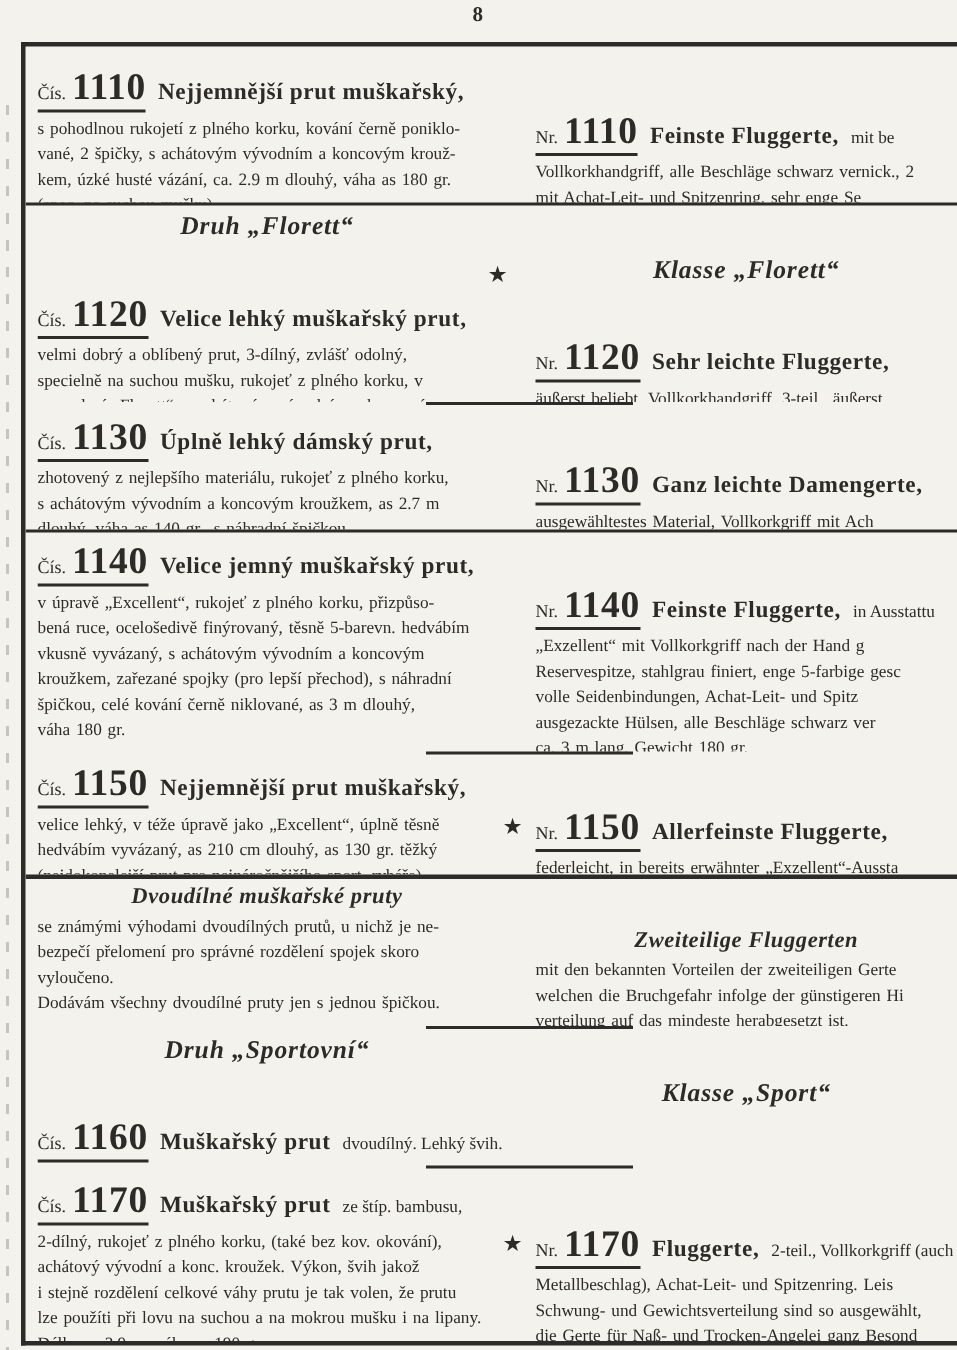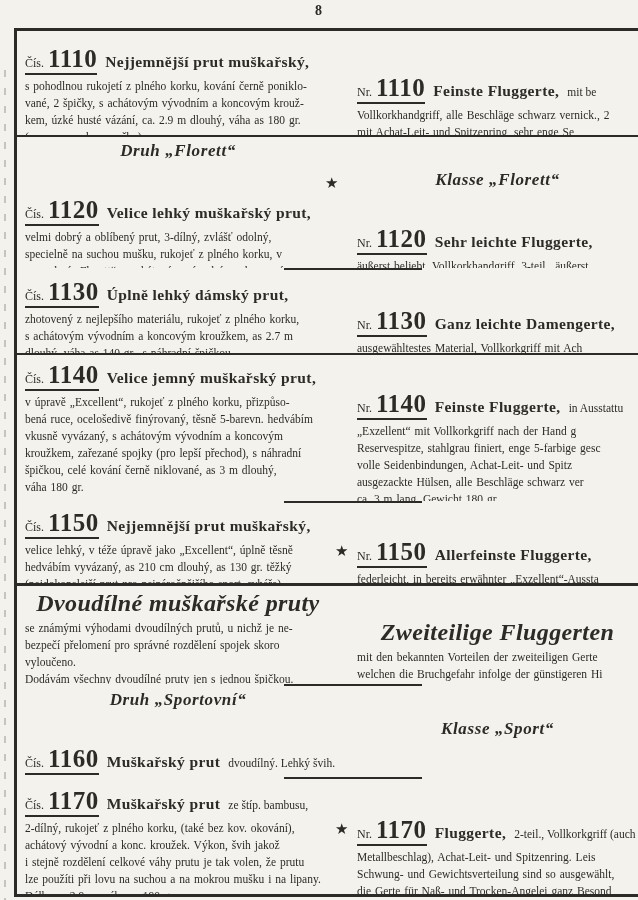--- a/index.html
+++ b/index.html
@@ -56,21 +56,21 @@
   .item-title {
     font-weight: bold; font-size: 15.5px;
     letter-spacing: .4px;
   }
   .title-rest { font-size: 11.5px; }
   .item-body {
     font-size: 11.5px; line-height: 17px; white-space: pre-wrap;
     word-spacing: 1px; margin-top: 3px;
   }
   .big-head {
-    font-weight: bold; font-style: italic; font-size: 24px;
+    font-weight: bold; font-style: italic; font-size: 15px;
     text-align: center; letter-spacing: .4px; white-space: nowrap;
     padding-top: 4px;
   }
   .star {
     font-size: 15px; font-style: normal; font-weight: normal;
     position: absolute; color: #2d2b27;
   }
   .star.in-heading { left: -6px; top: 8px; }
   .star.in-item { left: 2px; top: 8px; }
   

